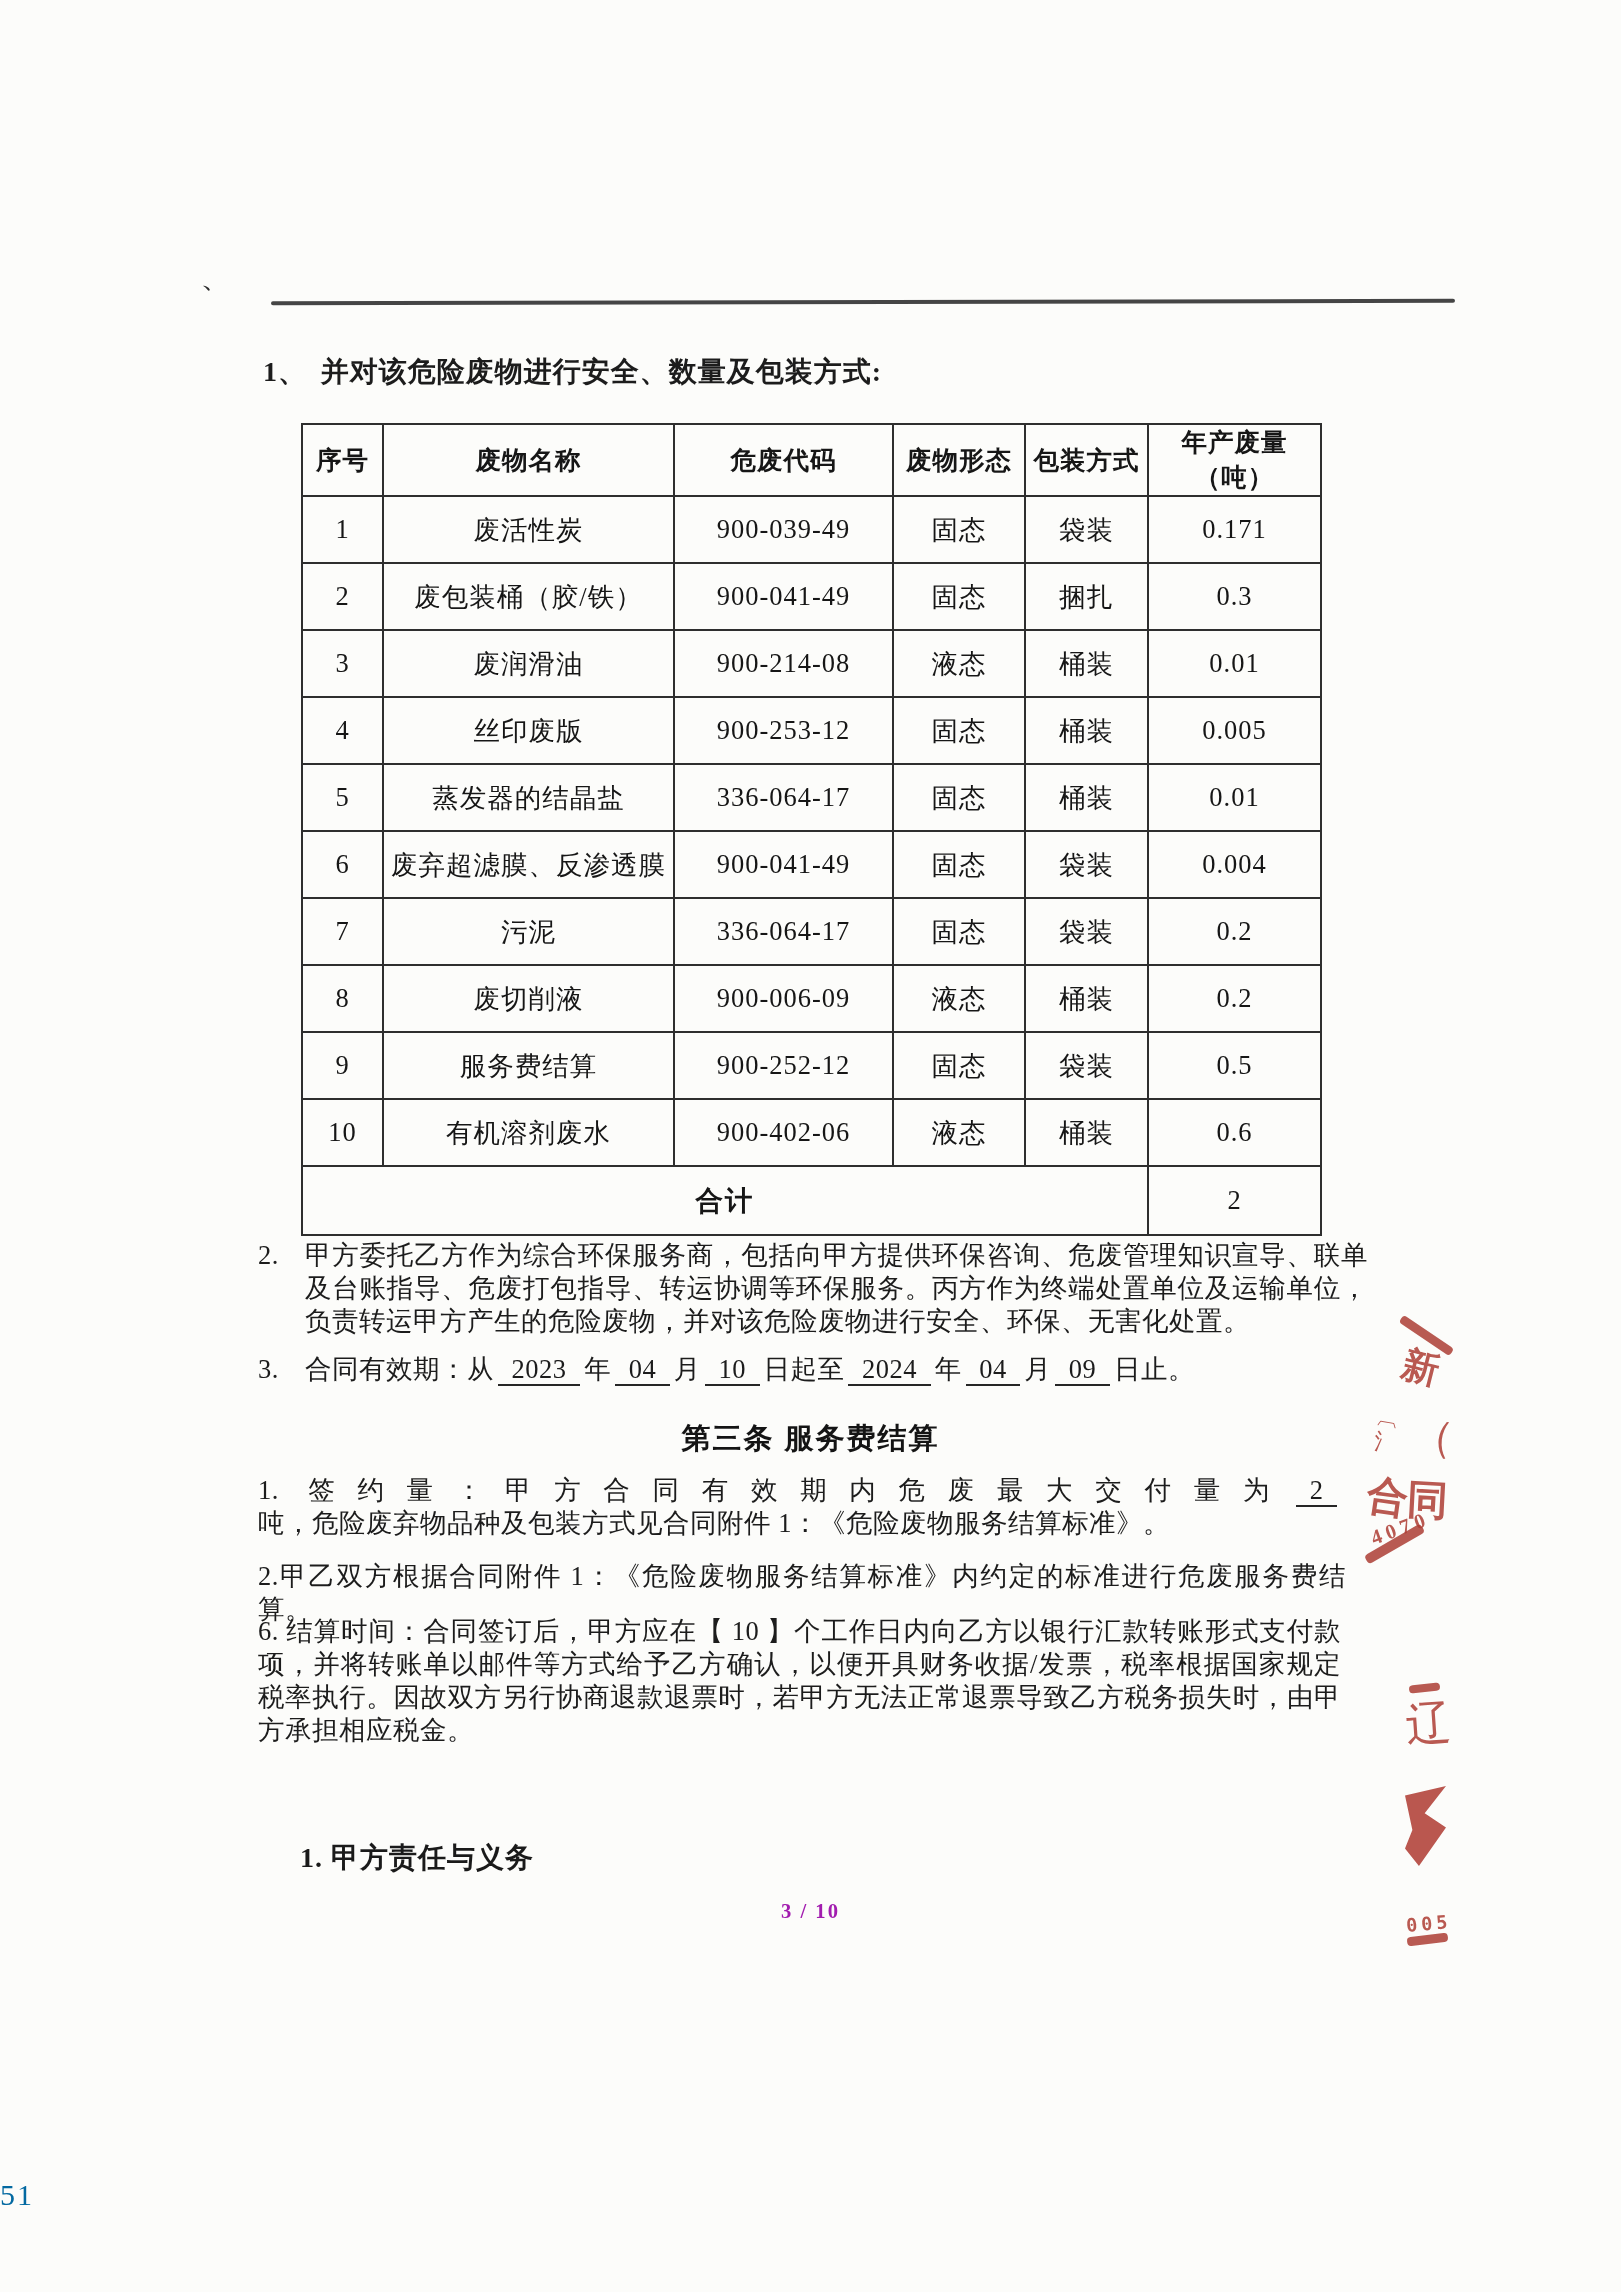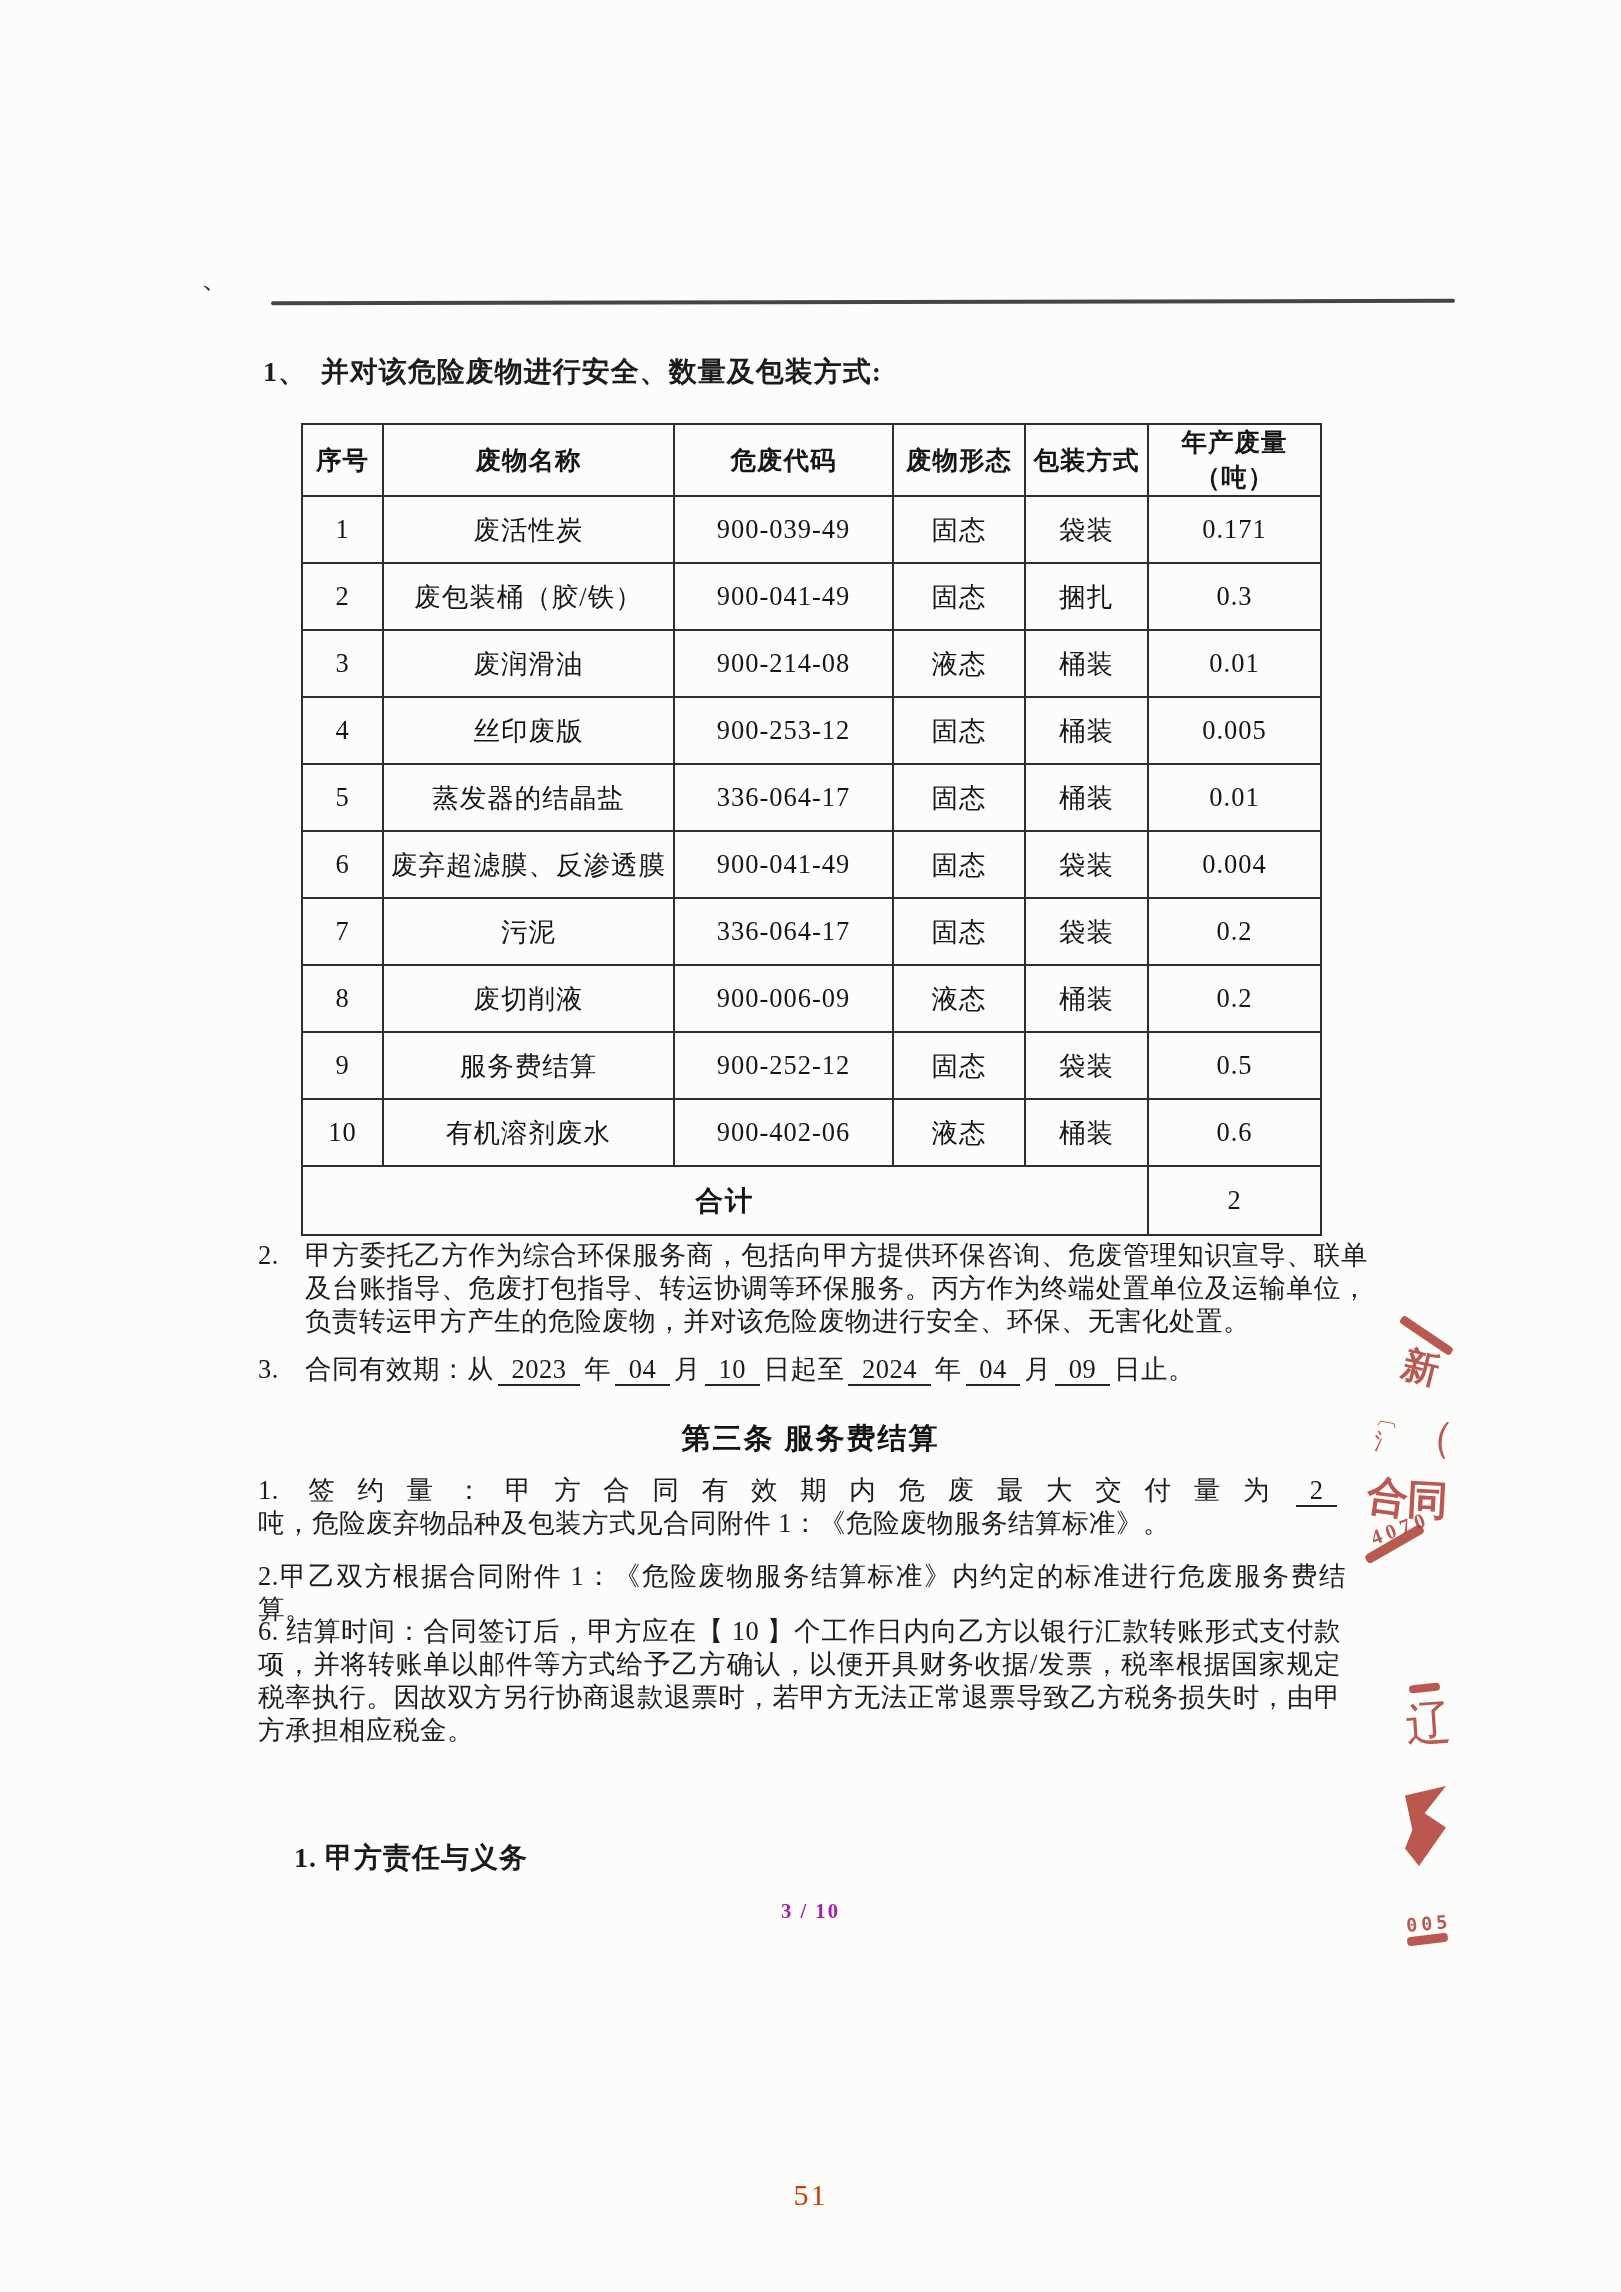--- a/index.html
+++ b/index.html
@@ -85,21 +85,21 @@
     white-space:nowrap;
   }
   .footer-ind{
     position:absolute;left:301px;width:1019px;top:1900px;
     text-align:center;
     font-family:Liberation Serif, serif;
     font-weight:bold;font-size:20.6px;letter-spacing:2px;color:#a21caf;
   }
   .page-num{
     position:absolute;left:0;width:1621px;top:2178px;
-    text-align:center;font-size:30px;color:#c2410c;letter-spacing:2px;
+    font-size:30px;color:#0369a1;letter-spacing:2px;
   }
   
   .seal{position:absolute;color:#b0433a;opacity:.88;}
   .seal-bar{position:absolute;background:#ab3d34;border-radius:3.9px;opacity:.85;}
   .seal-arrow{
     position:absolute;left:1405px;top:1786px;width:41px;height:80px;
     background:#b2453c;opacity:.9;
     -webkit-clip-path:polygon(0% 12%,100% 0%,48% 34%,100% 52%,34% 100%,0% 78%,18% 55%);
     clip-path:polygon(0% 12%,100% 0%,48% 34%,100% 52%,34% 100%,0% 78%,18% 55%);
   }
@@ -237,21 +237,21 @@
   </div>
 
   <div class="sec-title" style="top:1419px;">第三条 服务费结算</div>
 
   <div class="para seg-line" style="top:1474px;width:1083px;"><span>1. 签约量：甲方合同有效期内危废最大交付量为</span><span class="blank">2</span><span>吨，危险废弃物品种及包装方式见合同附件 1：《危险废物服务结算标准》。</span></div>
 
   <div class="para" style="top:1560px;width:1088px;">2.甲乙双方根据合同附件 1：《危险废物服务结算标准》内约定的标准进行危废服务费结算。</div>
 
   <div class="para" style="top:1615px;width:1083px;">6. 结算时间：合同签订后，甲方应在【 10 】个工作日内向乙方以银行汇款转账形式支付款项，并将转账单以邮件等方式给予乙方确认，以便开具财务收据/发票，税率根据国家规定税率执行。因故双方另行协商退款退票时，若甲方无法正常退票导致乙方税务损失时，由甲方承担相应税金。</div>
 
-  <div class="sub-item" style="top:1839px;">1. 甲方责任与义务</div>
+  <div class="sub-item" style="top:1839px;margin-left:6px;">1. 甲方责任与义务</div>
 
   <div class="footer-ind">3 / 10</div>
   <div class="page-num">51</div>
 
   <div>
     <div class="seal-bar" style="left:1396px;top:1331px;width:61px;height:8.8px;transform:rotate(34deg);"></div>
     <div class="seal" style="left:1402px;top:1343px;font-size:37px;font-weight:bold;transform:rotate(14deg);">新</div>
     <div class="seal small-marks" style="left:1375px;top:1413px;font-size:21.6px;transform:rotate(10deg);writing-mode:vertical-rl;">氵〔</div>
     <div class="seal" style="left:1411px;top:1407px;font-size:43px;transform:rotate(6deg);">（</div>
     <div class="seal" style="left:1367px;top:1470px;font-size:41px;font-weight:bold;transform:rotate(8deg);">合</div>

